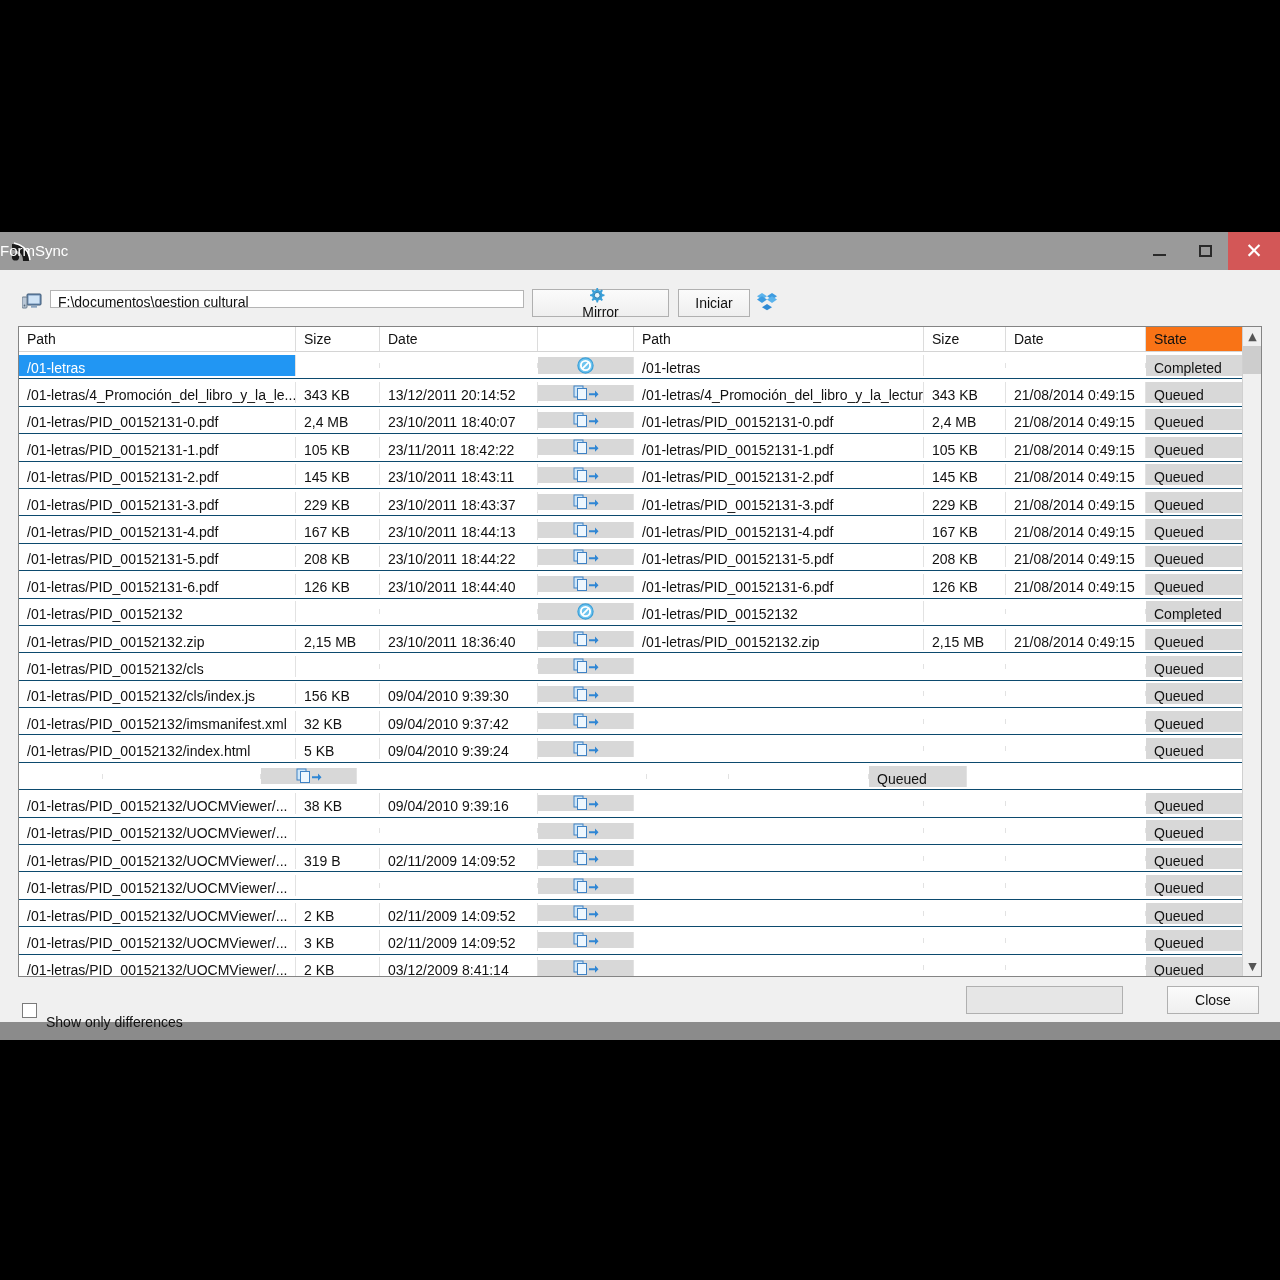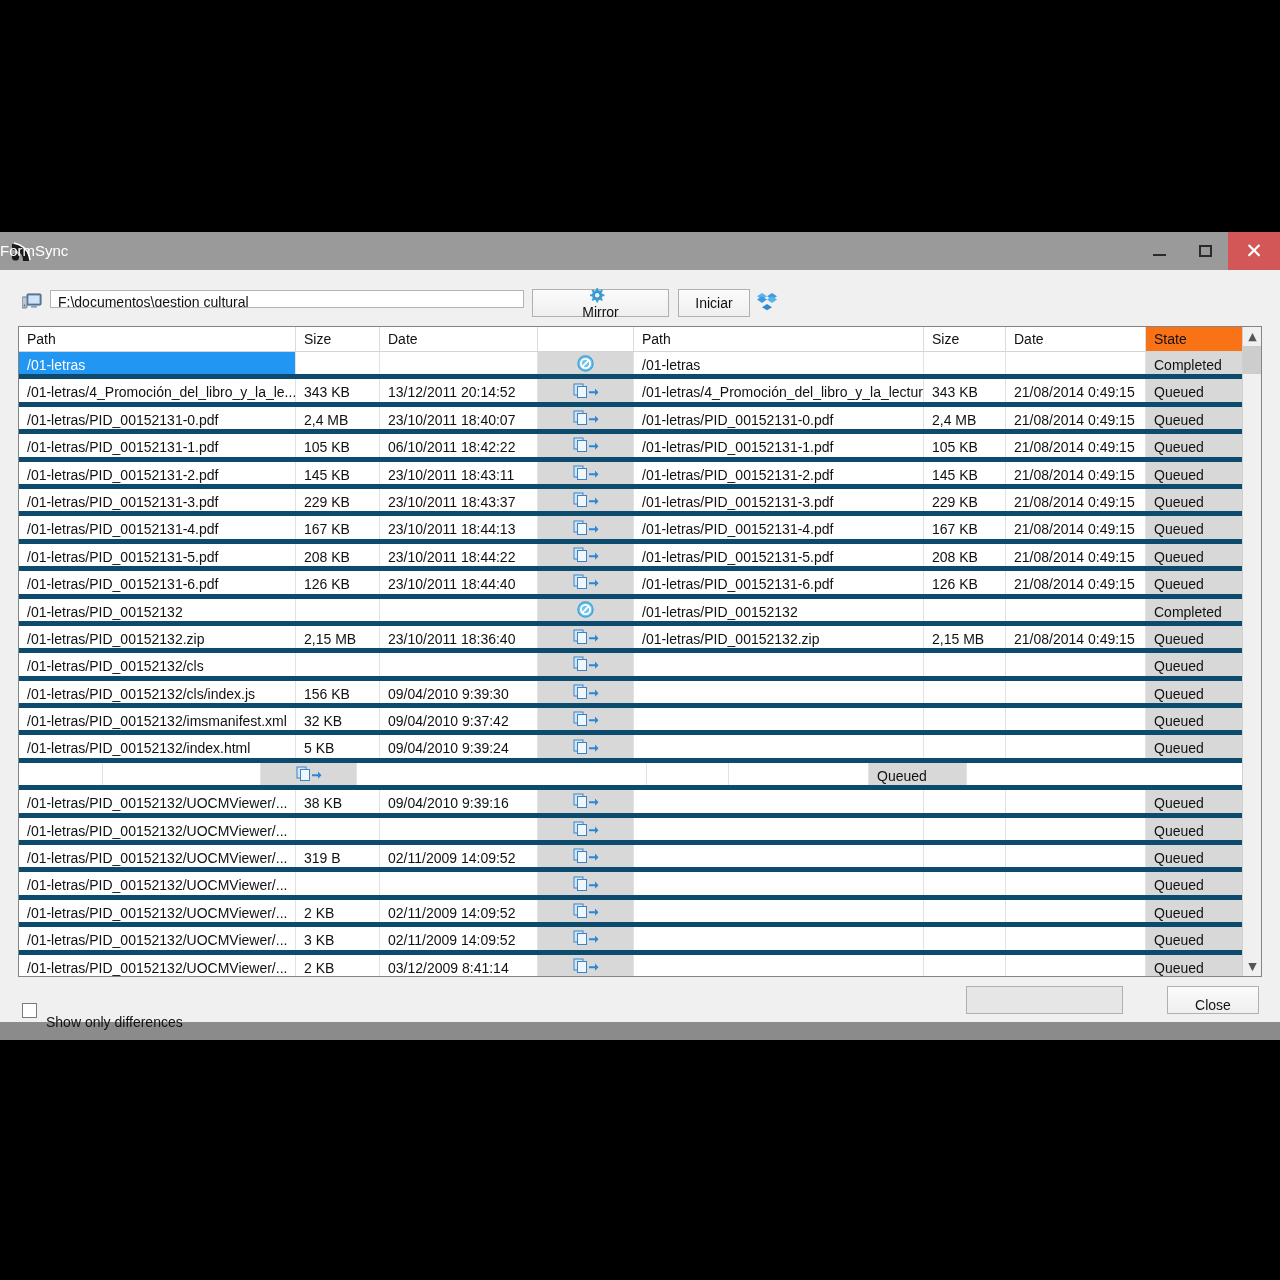--- a/index.html
+++ b/index.html
@@ -124,21 +124,22 @@
     font-size: 14px;
     color: #111;
     padding: 4px 0 0 8px;
     border-right: 1px solid #dcdcdc;
     overflow: hidden;
     white-space: nowrap;
   }
   .row {
     display: flex;
     height: 27.4px;
-    border-bottom: 5px solid #0c4a6e;
+    border-bottom: 1px solid #0c4a6e;
+    align-items: center;
   }
   .row .cell {
     font-size: 14px;
     color: #111;
     padding: 5px 0 0 8px;
     border-right: 1px solid #e2e2e2;
     overflow: hidden;
     white-space: nowrap;
   }
   .row.selected .c-lpath {
@@ -195,21 +196,21 @@
   .chk-label { font-size: 14px; color: #111; margin-top: 24px; }
   .ftr-button {
     position: absolute; top: 4px;
     height: 28px;
     border: 1px solid #b0b0b0;
     background: linear-gradient(#fbfbfb, #efefef);
     font-size: 14px; color: #111;
     display: flex; align-items: center; justify-content: center;
   }
   #progress-box { left: 966px; width: 157px; background: #e6e6e6; }
-  #close-btn { left: 1167px; width: 92px; align-items: flex-end; }
+  #close-btn { left: 1167px; width: 92px; }
 </style>
 </head>
 <body>
 
 <div class="desktop">
 
   <div class="window">
 
     <div class="titlebar">
       <span class="app-icon">
@@ -327,21 +328,21 @@
                 </svg>
               </div>
               <div class="cell c-rpath">/01-letras/PID_00152131-0.pdf</div>
               <div class="cell c-rsize">2,4 MB</div>
               <div class="cell c-rdate">21/08/2014 0:49:15</div>
               <div class="cell c-state">Queued</div>
             </div>
             <div class="row">
               <div class="cell c-lpath">/01-letras/PID_00152131-1.pdf</div>
               <div class="cell c-lsize">105 KB</div>
-              <div class="cell c-ldate">06/10/2011 18:42:22</div>
+              <div class="cell c-ldate">23/11/2011 18:42:22</div>
               <div class="cell c-act">
                 <svg width="26" height="16" viewBox="0 0 26 16">
                   <rect x="1" y="1" width="9" height="11" fill="#cfe6f8" stroke="#3f82c4"></rect>
                   <rect x="4.5" y="3.5" width="9" height="11" fill="#eef7fe" stroke="#3f82c4"></rect>
                   <path d="M16 8.2 L22 8.2 L22 5.6 L25.5 9.2 L22 12.8 L22 10.2 L16 10.2 Z" fill="#2f86d4"></path>
                 </svg>
               </div>
               <div class="cell c-rpath">/01-letras/PID_00152131-1.pdf</div>
               <div class="cell c-rsize">105 KB</div>
               <div class="cell c-rdate">21/08/2014 0:49:15</div>

